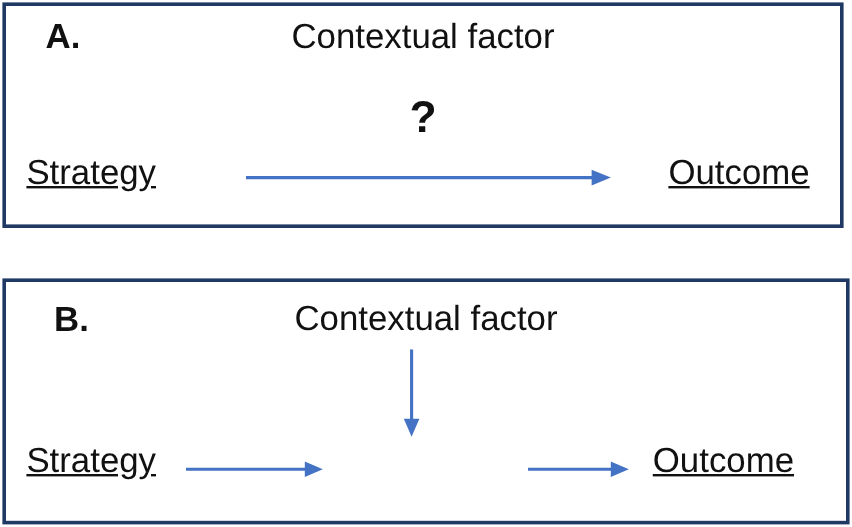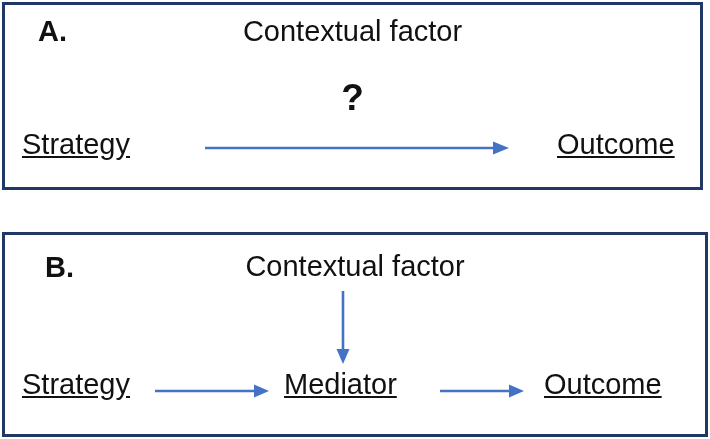--- a/index.html
+++ b/index.html
@@ -104,21 +104,20 @@
       <polygon points="8,73 1.5,58 14.5,58" fill="currentColor"></polygon>
     </svg>
 
     <div class="node node-strategy">Strategy</div>
 
     <svg class="arrow-svg arrow-b-1" width="116" height="20" viewBox="0 0 116 20">
       <line x1="0" y1="10" x2="101" y2="10" stroke="currentColor" stroke-width="2.6"></line>
       <polygon points="114,10 99,3.5 99,16.5" fill="currentColor"></polygon>
     </svg>
 
-    <div class="node node-mediator">Mediator</div>
 
     <svg class="arrow-svg arrow-b-2" width="86" height="20" viewBox="0 0 86 20">
       <line x1="0" y1="10" x2="71" y2="10" stroke="currentColor" stroke-width="2.6"></line>
       <polygon points="84,10 69,3.5 69,16.5" fill="currentColor"></polygon>
     </svg>
 
     <div class="node node-outcome">Outcome</div>
   </div>
 
 </div>

